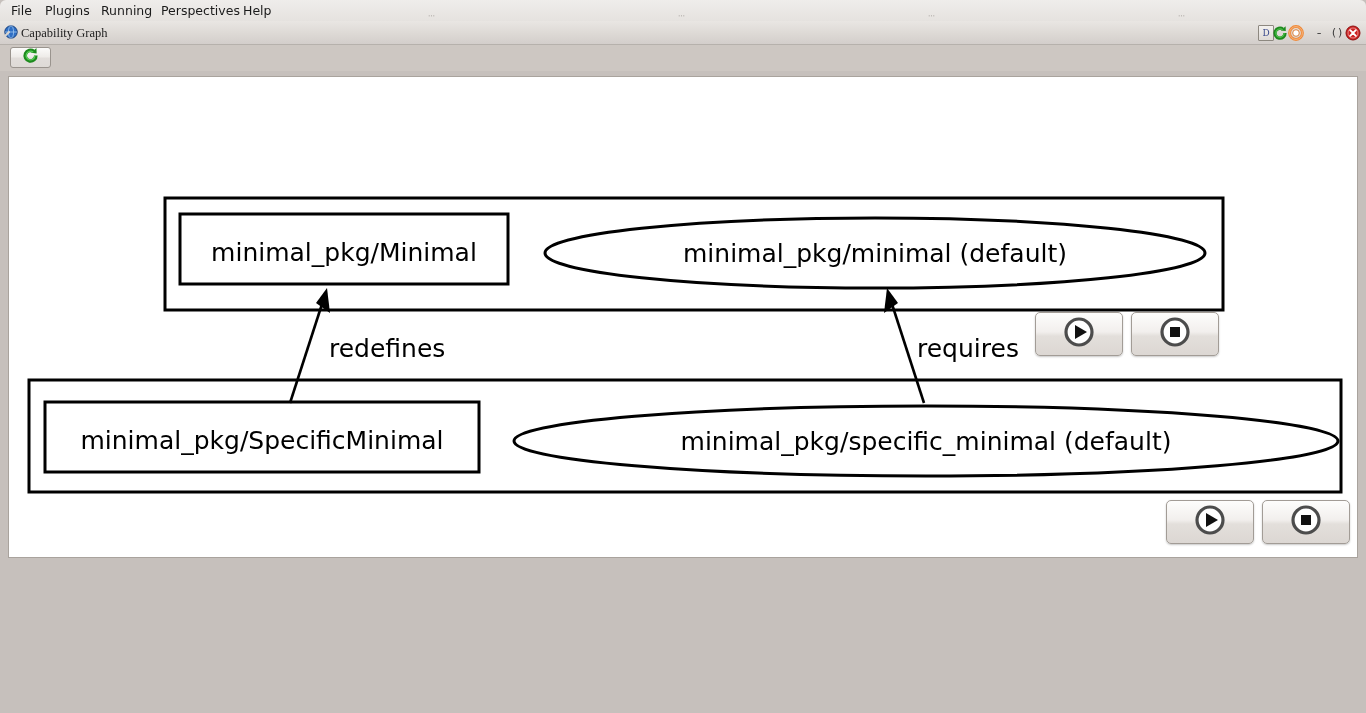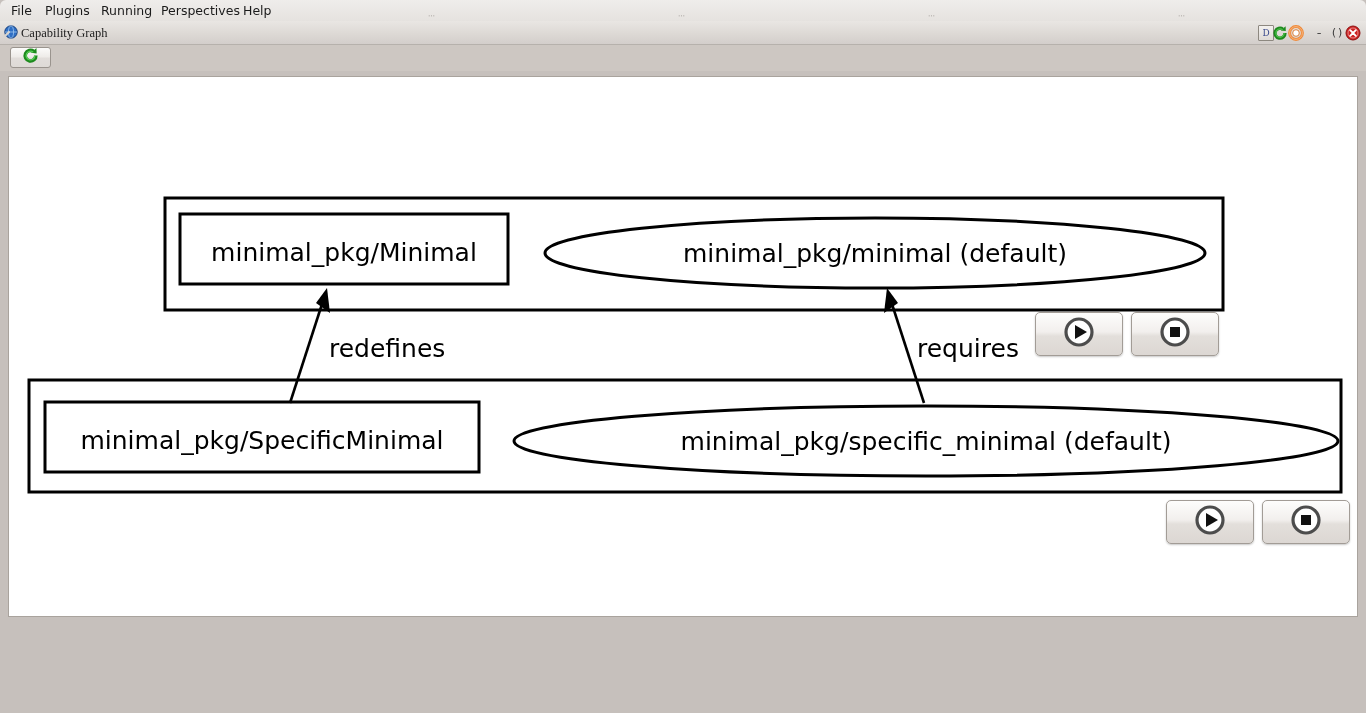--- a/index.html
+++ b/index.html
@@ -129,21 +129,21 @@
     display: flex;
     align-items: center;
     justify-content: center;
     cursor: pointer;
   }
 
   
   .canvas-outer {
     position: absolute;
     left: 8px; top: 76px;
-    width: 1350px; height: 541px;
+    width: 1350px; height: 482px;
     background: #fff;
     border: 1px solid #a9a39d;
     box-sizing: border-box;
     overflow: hidden;
   }
   .graph-svg {
     position: absolute;
     left: 0; top: 0;
   }
 

